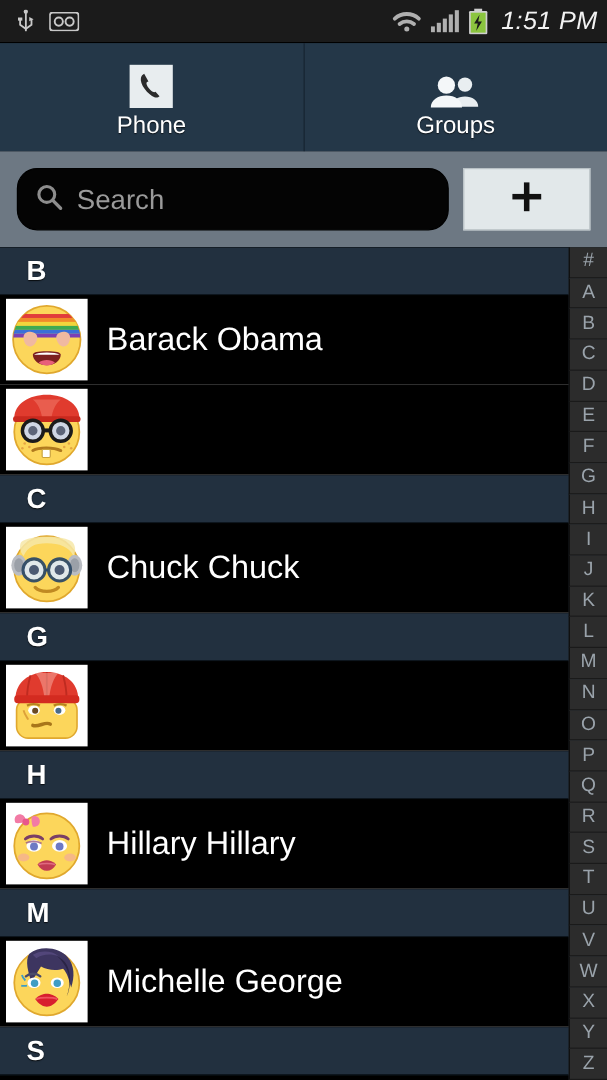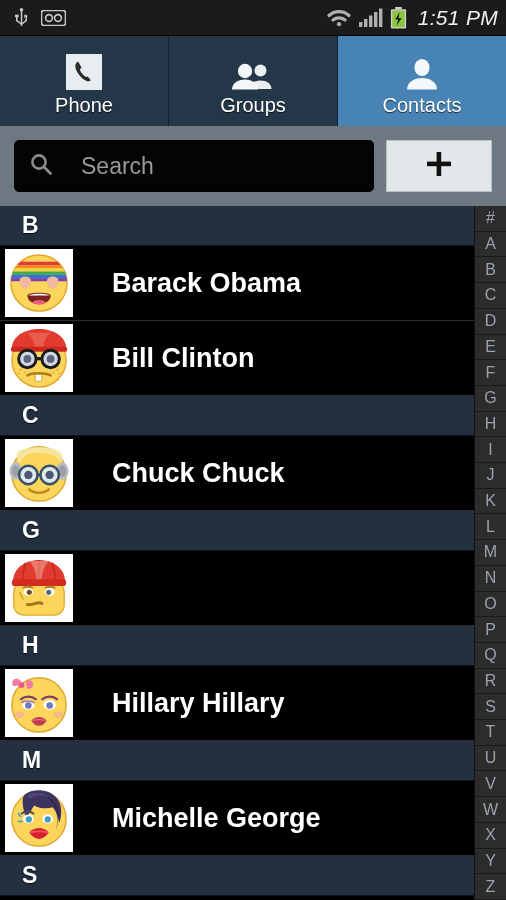--- a/index.html
+++ b/index.html
@@ -48,22 +48,22 @@
     width: 36px; height: 36px; background: #e8edef;
     display: flex; align-items: center; justify-content: center;
   }
 
   
   .searchrow {
     height: 80px; background: #6d7883;
     display: flex; align-items: center; padding: 0 14px; gap: 12px;
   }
   .searchbox {
-    flex: 1; height: 52px; background: #040404; border-radius: 5px;
-    display: flex; align-items: center; padding: 0 14px; gap: 28px;
+    flex: 1; height: 52px; background: #040404; border-radius: 17px;
+    display: flex; align-items: center; padding: 0 14px; gap: 11px;
     border: 1px solid #000;
   }
   .search-ph { color: #9a9a9a; font-size: 23px; }
   .addbtn {
     width: 106px; height: 52px; background: #e2e8ea;
     border: 1px solid #b9c1c5;
     display: flex; align-items: center; justify-content: center;
   }
 
   
@@ -86,22 +86,22 @@
     display: flex; align-items: center;
     border-bottom: 1px solid #2e2e2e;
   }
   .avatar {
     width: 68px; height: 68px; background: #ffffff;
     margin-left: 5px; display: flex; align-items: center; justify-content: center;
     flex: 0 0 auto;
   }
   .avatar svg { display: block; }
   .contact-name {
-    color: #ffffff; font-size: 27px; margin-left: 39px;
-    white-space: nowrap; overflow: hidden; font-weight: bold;
+    color: #ffffff; font-size: 27px; margin-left: 16px;
+    white-space: nowrap; overflow: hidden;
   }
 
   
   .scrubber {
     position: absolute; top: 206px; right: 0; width: 32px; height: 694px;
     background: #20313f; display: flex; flex-direction: column;
   }
   .scrub-item {
     flex: 1; display: flex; align-items: center; justify-content: center;
     color: #9aa3ab; font-size: 16px;
@@ -190,31 +190,20 @@
             <path d="M18.5 27c0-5.3 4.9-8.6 11-8.6s11 3.3 11 8.6z"></path>
             <circle cx="14" cy="9" r="7.2" fill="#f4f7f9"></circle>
             <path d="M1 27.5c0-6.2 5.8-10 13-10s13 3.8 13 10z" fill="#f4f7f9"></path>
           </g>
         </svg>
       </div>
       <div class="tab-label">Groups</div>
     </div>
 
 
-    <div class="tab active">
-      <div class="tab-icon">
-        <svg viewBox="0 0 34 32" width="34" height="32">
-          <g fill="#f4f8fa">
-            <ellipse cx="17" cy="9.5" r="7.8" rx="7.6" ry="8.6"></ellipse>
-            <path d="M2 31.5c0-7 6.7-11.5 15-11.5s15 4.5 15 11.5z"></path>
-          </g>
-        </svg>
-      </div>
-      <div class="tab-label">Contacts</div>
-    </div>
 
   </div>
 
   <div class="searchrow">
     <div class="searchbox">
       <span>
         <svg viewBox="0 0 24 24" width="24" height="24">
           <circle cx="10" cy="10" r="6.6" fill="none" stroke="#8d8d8d" stroke-width="2.6"></circle>
           <line x1="15" y1="15" x2="21.5" y2="21.5" stroke="#8d8d8d" stroke-width="2.8" stroke-linecap="round"></line>
         </svg>
@@ -283,21 +272,20 @@
                 <circle cx="17" cy="47" r="1.1"></circle>
                 <circle cx="11" cy="48" r="1.1"></circle>
         <circle cx="51" cy="44" r="1.1"></circle>
                 <circle cx="47" cy="47" r="1.1"></circle>
                 <circle cx="53" cy="48" r="1.1"></circle>
       </g>
       <path d="M20 50c5-3 18-3 24 0" fill="none" stroke="#b07a1e" stroke-width="2.6" stroke-linecap="round"></path>
       <rect x="28" y="49" width="7" height="7" rx="1" fill="#fff" stroke="#c9a23c" stroke-width="1"></rect>
     </svg>
           </div>
-          <div class="contact-name">Bill Clinton</div>
         </div>
         <div class="section-header">
           <span>C</span>
         </div>
         <div class="contact-row">
           <div class="avatar">
     <svg viewBox="0 0 64 64" width="62" height="62">
       <circle cx="32" cy="33" r="28" fill="#fcd65b"></circle>
       <circle cx="32" cy="33" r="28" fill="none" stroke="#e0a82e" stroke-width="1.5"></circle>
       <path d="M10 10c7-6 37-6 44 0 3 3 3 9 1 12-4-8-12-11-23-11S16 14 12 22c-3-3-4-9-2-12z" fill="#f6e7a8" opacity=".85"></path>

